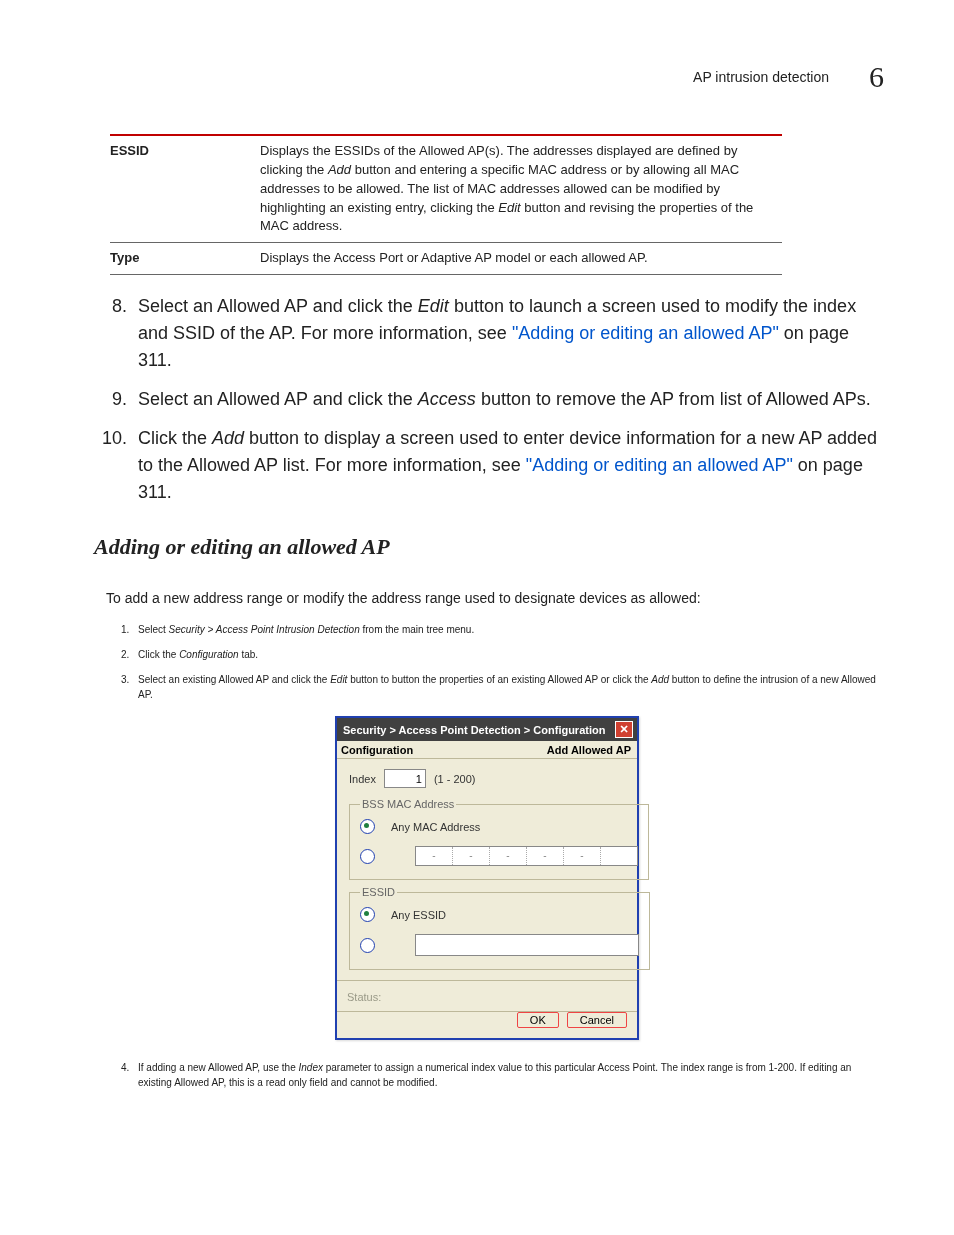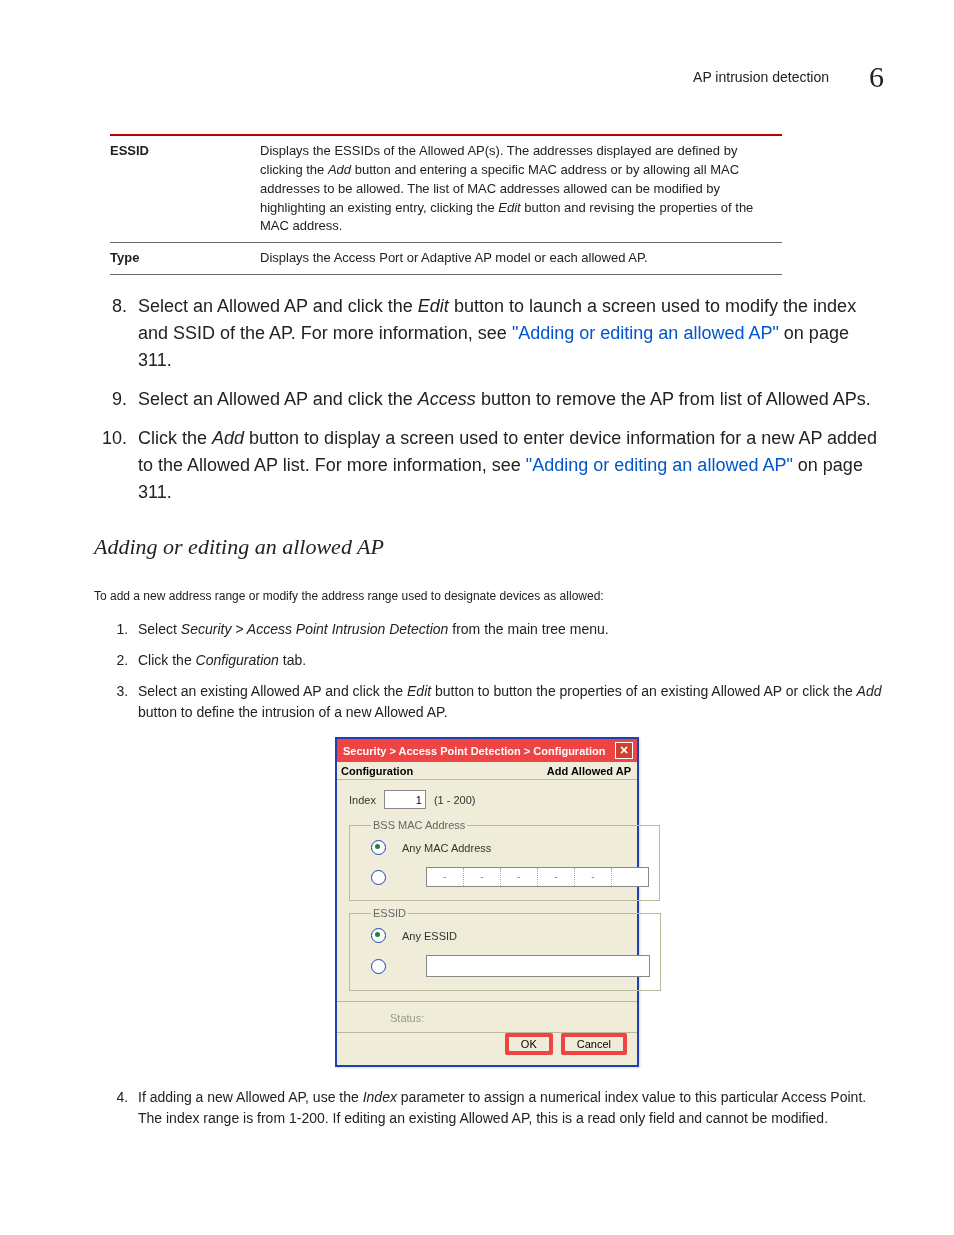--- a/index.html
+++ b/index.html
@@ -41,48 +41,48 @@
     padding: 6px 10px 6px 0;
   }
   .param-table .label-cell {
     width: 140px;
     font-weight: bold;
     font-family: Arial, Helvetica, sans-serif;
   }
   .param-table .rule-top td { border-top: 2px solid #c00000; padding:0; height:0; }
   .param-table .rule-thin td { border-top: 1px solid #666; padding:0; height:0; }
   .body-text {
-    margin-left: 4px;
+    margin-left: 16px;
     margin-right: 10px;
-    font-size: 12px;
+    font-size: 14px;
     line-height: 1.45;
   }
   ol.steps {
     margin-left: 20px;
     padding-left: 22px;
     font-size: 18px;
     line-height: 1.5;
   }
   ol.steps > li {
     margin-bottom: 12px;
     padding-left: 6px;
   }
   .link { color: #0055cc; }
   .italic { font-style: italic; }
   h2.section {
     font-family: Georgia, 'Times New Roman', serif;
-    font-weight: normal;
+    font-weight: bold;
     font-style: italic;
     font-size: 22px;
     margin: 28px 0 28px 4px;
   }
   ol.sub-steps {
     margin-left: 20px;
     padding-left: 22px;
-    font-size: 14px;
+    font-size: 10px;
     line-height: 1.5;
   }
   ol.sub-steps > li {
     margin-bottom: 10px;
     padding-left: 6px;
   }
 
   
   .dialog-wrap {
     display: flex;
@@ -92,21 +92,21 @@
   .dialog {
     width: 300px;
     border: 2px solid #2040b0;
     background: #efecd9;
     font-family: Tahoma, Arial, sans-serif;
     font-size: 11px;
     color: #333;
     box-shadow: 1px 1px 2px rgba(0,0,0,0.15);
   }
   .dialog .titlebar {
-    background: #ef4444;
+    background: #404040;
     color: #fff;
     font-weight: bold;
     padding: 3px 4px 3px 6px;
     display: flex;
     justify-content: space-between;
     align-items: center;
   }
   .dialog .closebtn {
     width: 16px; height: 15px;
     background: #d04030;
@@ -122,35 +122,35 @@
     padding: 3px 6px 2px 4px;
     font-weight: bold;
     color: #000;
   }
   .dialog hr.sep { border: none; border-top: 1px solid #bdb89a; margin: 0; }
   .dialog .body { padding: 6px 10px 4px 12px; }
   .dialog .row { display:flex; align-items:center; gap:8px; margin: 4px 0 10px 0; }
   .dialog fieldset {
     border: 1px solid #bdb89a;
     margin: 0 0 6px 0;
-    padding: 6px 10px 10px 21px;
+    padding: 6px 10px 10px 10px;
   }
   .dialog fieldset legend { font-size: 11px; padding: 0 2px; color:#666; }
   .dialog input[type="text"].small { width: 34px; height: 17px; text-align: right; border:1px solid #888; background:#fff; font-size:11px; padding:0 3px; }
   .dialog .radio-row { display:flex; align-items:center; gap:16px; margin: 3px 0; }
   .dialog .mac-outer { border:1px solid #888; display:inline-flex; background:#fff;}
   .dialog .mac-outer .cell { width:36px; height:18px; border-right:1px dotted #aaa; text-align:center; line-height:18px; font-size:10px; color:#888;}
   .dialog .mac-outer .cell:last-child{border-right:none;}
   .dialog .essid-input { width: 218px; height:18px; border:1px solid #888; background:#fff; }
-  .dialog .status { color:#9a9a88; padding: 10px 0 8px 10px; margin-left: 43px; }
+  .dialog .status { color:#9a9a88; padding: 10px 0 8px 10px; }
   .dialog .btnrow { display:flex; justify-content:flex-end; gap:8px; padding: 0 10px 10px 0; }
   .dialog button.btn {
     font-family: Tahoma, Arial, sans-serif;
     font-size: 11px; padding: 1px 12px;
-    background: #efecd9; border:4px solid #ef4444; border-radius:2px;
+    background: #efecd9; border:1px solid #ef4444; border-radius:2px;
     cursor:pointer;
   }
   .radio {
     appearance:none; -webkit-appearance:none;
     width:13px; height:13px; border:1px solid #2040b0; border-radius:50%;
     display:inline-block; position:relative; background:#fff; margin:0;
     cursor:pointer;
   }
   .radio.checked::after{
     content:""; position:absolute; left:3px; top:3px; width:5px; height:5px;

